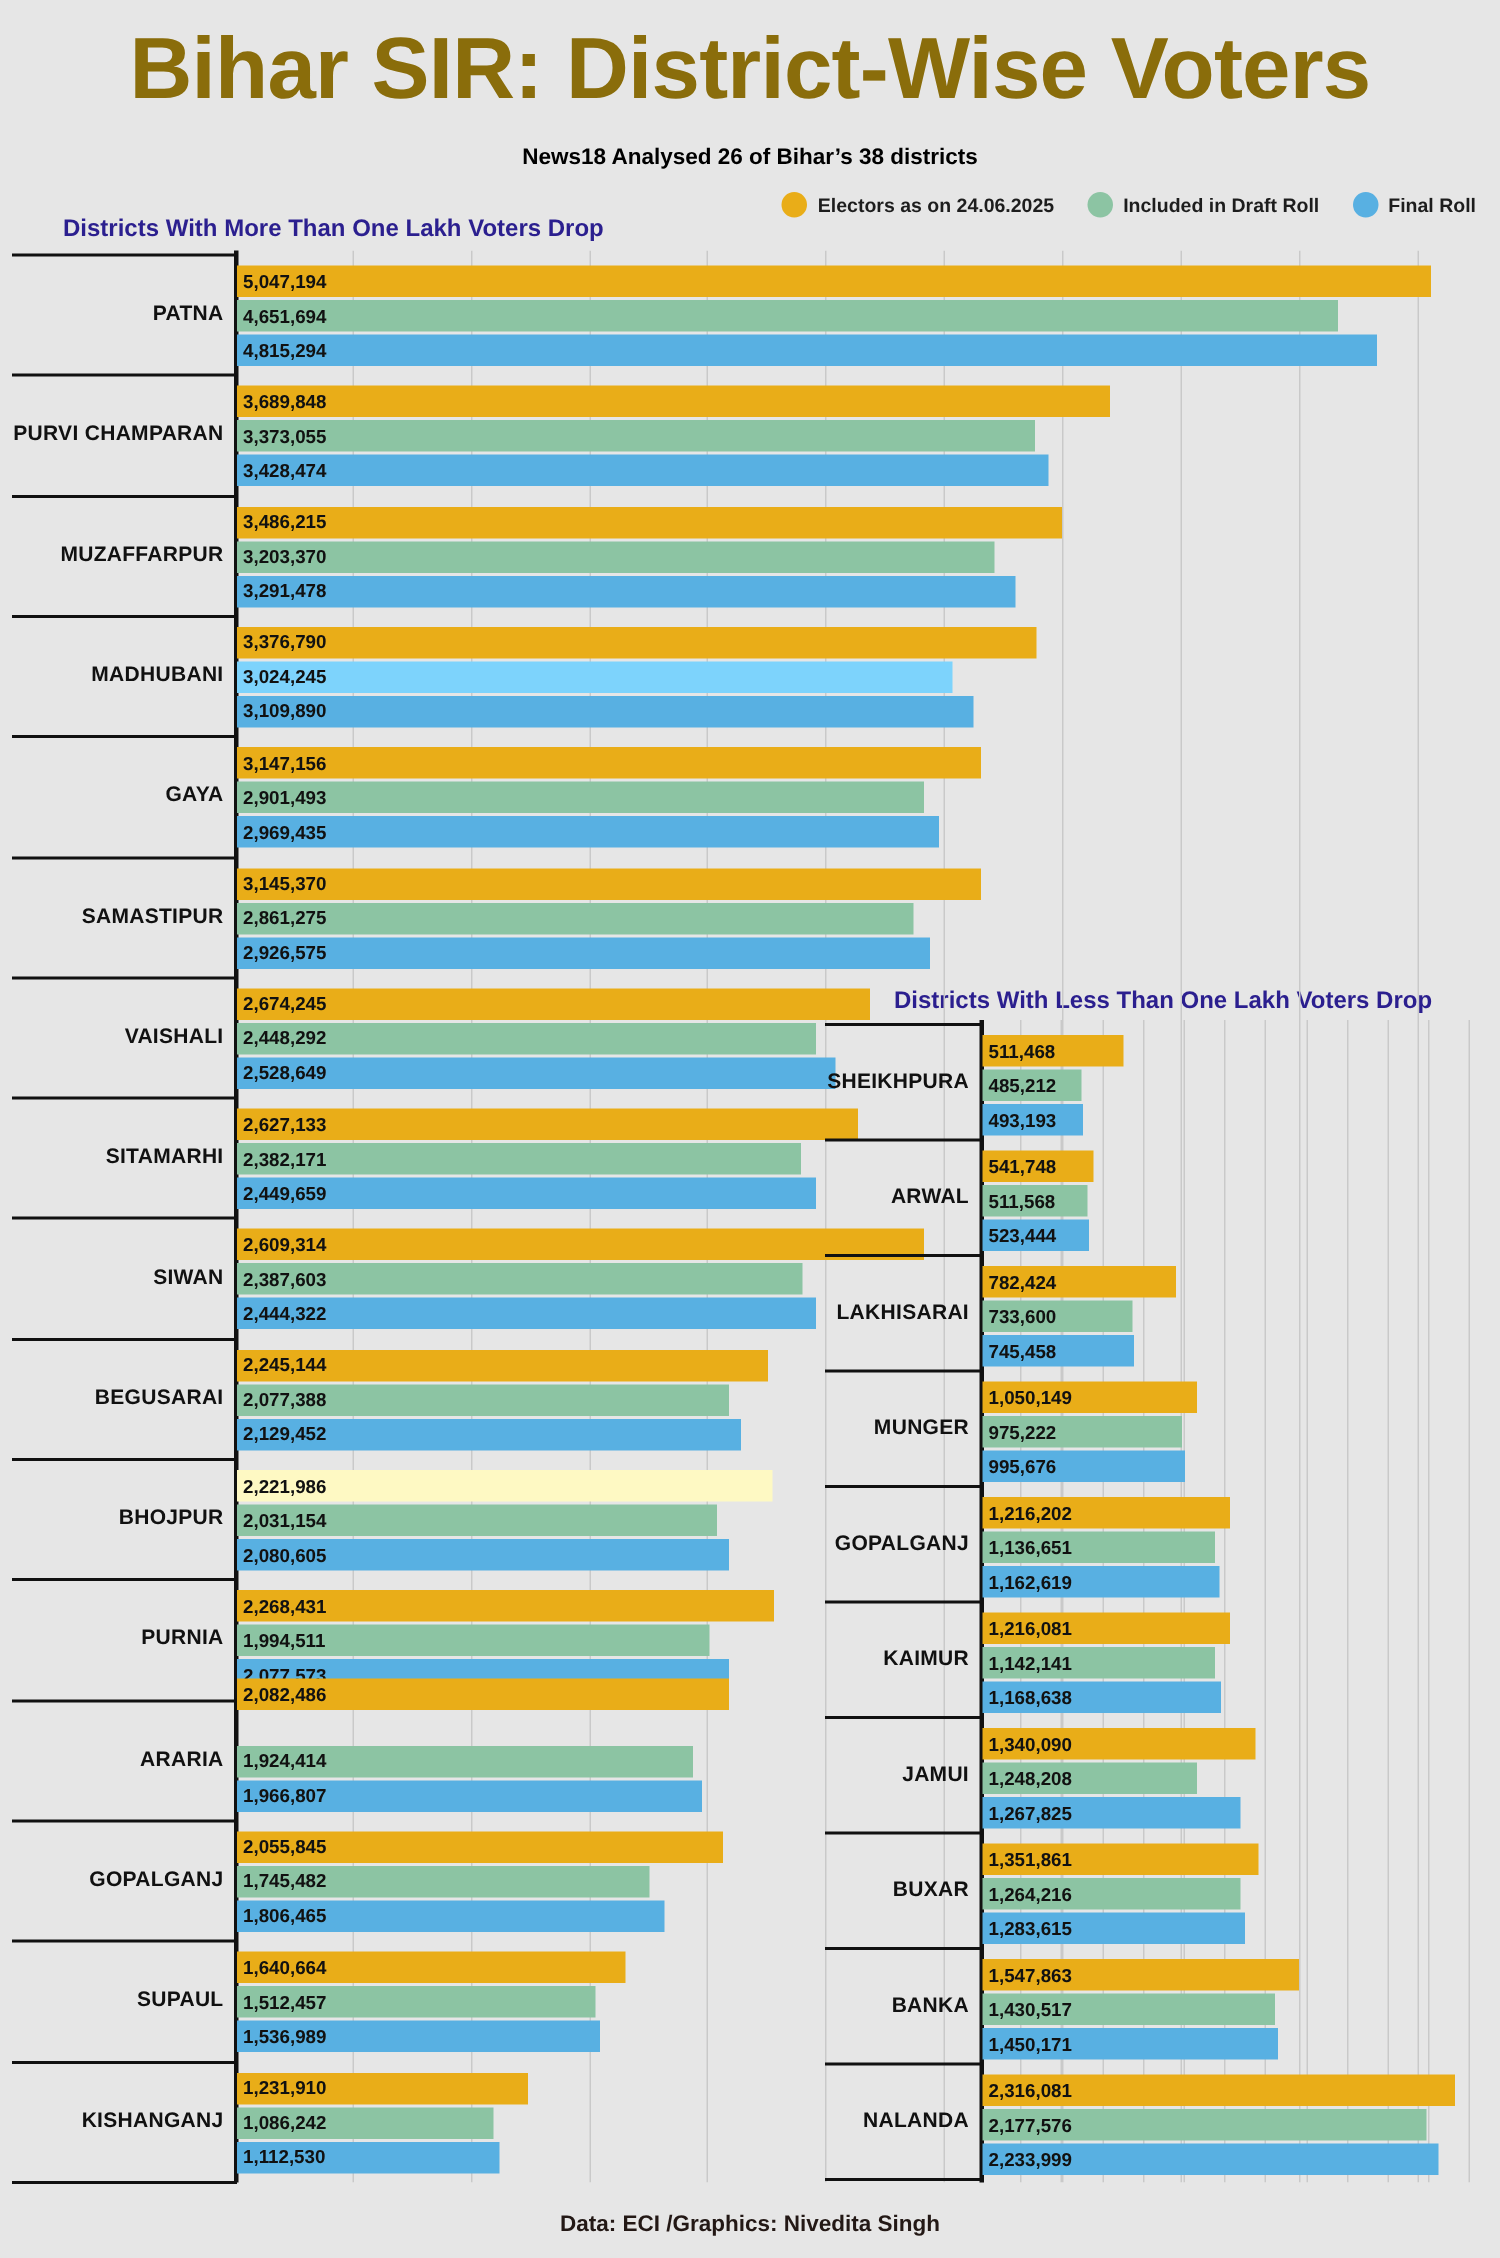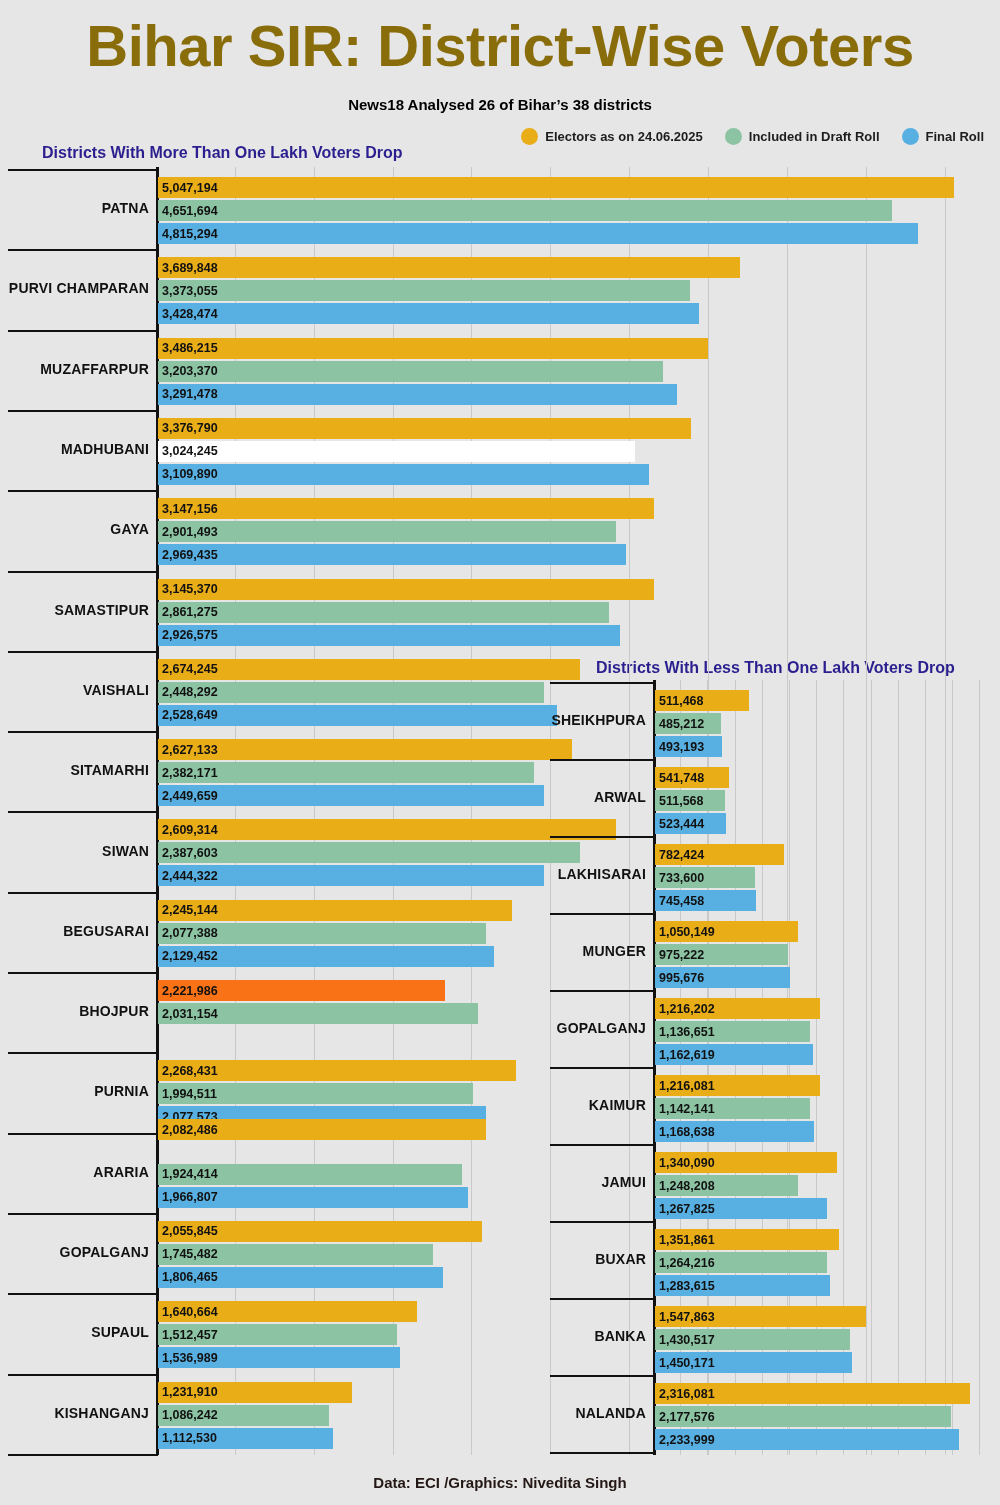--- a/index.html
+++ b/index.html
@@ -231,21 +231,21 @@
         <span class="bar-value">3,203,370</span>
       </div>
       <div class="bar" style="left: 150px; top: 216.6px; width: 519.18px; background: rgb(88, 176, 226);">
         <span class="bar-value">3,291,478</span>
       </div>
       <div class="row-sep" style="top: 242.9px;"></div>
       <div class="row-label" style="top: 274px;">MADHUBANI</div>
       <div class="bar" style="left: 150px; top: 250.9px; width: 532.64px; background: rgb(233, 173, 24);">
         <span class="bar-value">3,376,790</span>
       </div>
-      <div class="bar" style="left: 150px; top: 273.9px; width: 477.03px; background: #ffffff;">
+      <div class="bar" style="left: 150px; top: 273.9px; width: 477.03px; background: #7dd3fc;">
         <span class="bar-value">3,024,245</span>
       </div>
       <div class="bar" style="left: 150px; top: 296.9px; width: 490.54px; background: rgb(88, 176, 226);">
         <span class="bar-value">3,109,890</span>
       </div>
       <div class="row-sep" style="top: 323.2px;"></div>
       <div class="row-label" style="top: 354.3px;">GAYA</div>
       <div class="bar" style="left: 150px; top: 331.2px; width: 496.42px; background: rgb(233, 173, 24);">
         <span class="bar-value">3,147,156</span>
       </div>
@@ -286,44 +286,47 @@
         <span class="bar-value">2,382,171</span>
       </div>
       <div class="bar" style="left: 150px; top: 618.1px; width: 386.4px; background: rgb(88, 176, 226);">
         <span class="bar-value">2,449,659</span>
       </div>
       <div class="row-sep" style="top: 644.4px;"></div>
       <div class="row-label" style="top: 675.5px;">SIWAN</div>
       <div class="bar" style="left: 150px; top: 652.4px; width: 458px; background: rgb(233, 173, 24);">
         <span class="bar-value">2,609,314</span>
       </div>
-      <div class="bar" style="left: 150px; top: 675.4px; width: 376.61px; background: rgb(140, 196, 163); padding-left: 45px;">
+      <div class="bar" style="left: 150px; top: 675.4px; width: 376.61px; background: rgb(140, 196, 163);">
         <span class="bar-value">2,387,603</span>
       </div>
       <div class="bar" style="left: 150px; top: 698.4px; width: 385.56px; background: rgb(88, 176, 226);">
         <span class="bar-value">2,444,322</span>
       </div>
       <div class="row-sep" style="top: 724.7px;"></div>
       <div class="row-label" style="top: 755.8px;">BEGUSARAI</div>
       <div class="bar" style="left: 150px; top: 732.7px; width: 354.14px; background: rgb(233, 173, 24);">
         <span class="bar-value">2,245,144</span>
       </div>
       <div class="bar" style="left: 150px; top: 755.7px; width: 327.68px; background: rgb(140, 196, 163);">
         <span class="bar-value">2,077,388</span>
       </div>
       <div class="bar" style="left: 150px; top: 778.7px; width: 335.89px; background: rgb(88, 176, 226);">
         <span class="bar-value">2,129,452</span>
       </div>
       <div class="row-sep" style="top: 805px;"></div>
       <div class="row-label" style="top: 836.1px;">BHOJPUR</div>
-      <div class="bar" style="left: 150px; top: 813px; width: 287px; background: #f97316;">
+      <div class="bar" style="left: 150px; top: 813px; width: 357px; background: #fef9c3;">
         <span class="bar-value">2,221,986</span>
       </div>
       <div class="bar" style="left: 150px; top: 836px; width: 320.39px; background: rgb(140, 196, 163);">
         <span class="bar-value">2,031,154</span>
+      </div>
+      <div class="bar" style="left: 150px; top: 859px; width: 328.19px; background: rgb(88, 176, 226);">
+        <span class="bar-value">2,080,605</span>
       </div>
       <div class="row-sep" style="top: 885.3px;"></div>
       <div class="row-label" style="top: 916.4px;">PURNIA</div>
       <div class="bar" style="left: 150px; top: 893.3px; width: 357.81px; background: rgb(233, 173, 24);">
         <span class="bar-value">2,268,431</span>
       </div>
       <div class="bar" style="left: 150px; top: 916.3px; width: 314.61px; background: rgb(140, 196, 163);">
         <span class="bar-value">1,994,511</span>
       </div>
       <div class="bar" style="left: 150px; top: 939.3px; width: 327.71px; background: rgb(88, 176, 226);">

